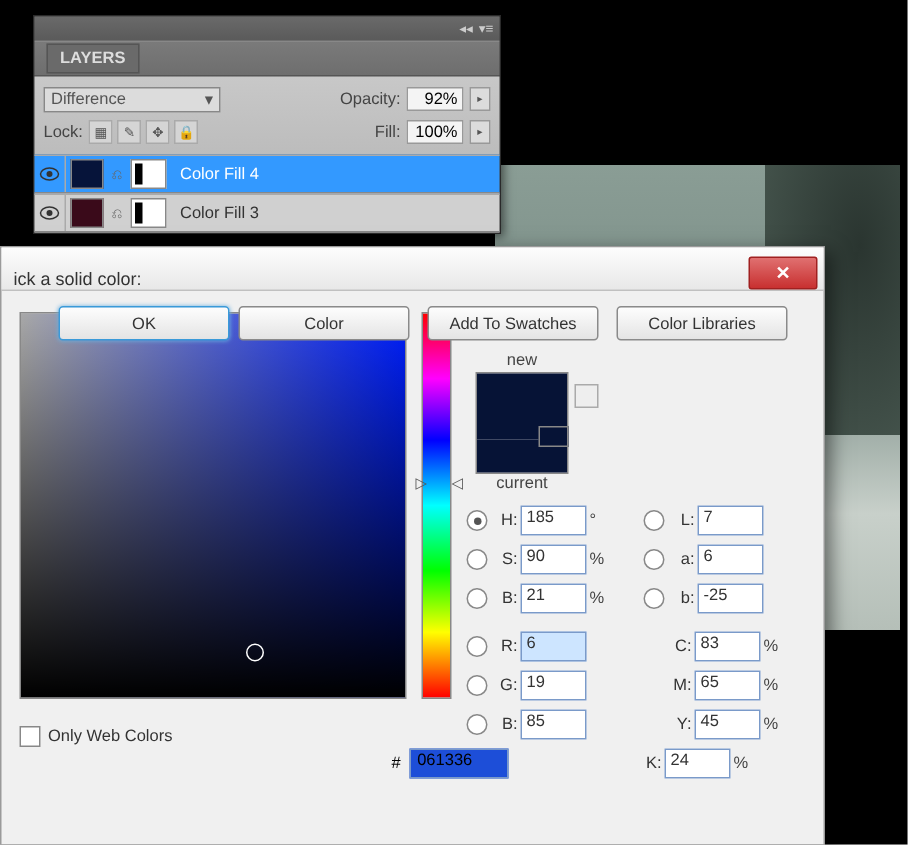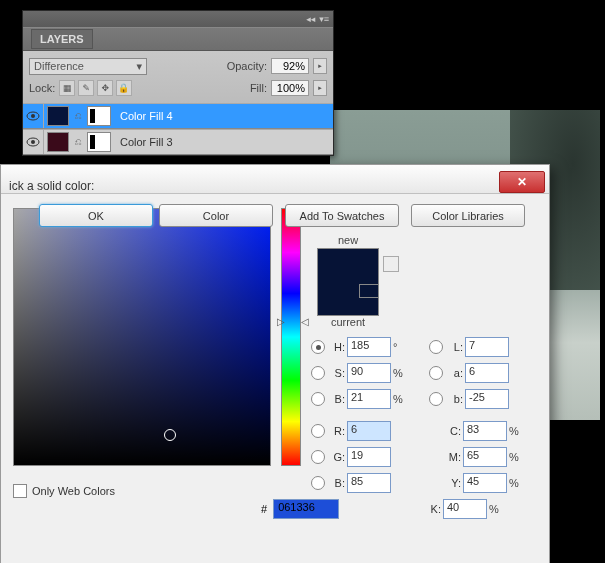--- a/index.html
+++ b/index.html
@@ -221,21 +221,21 @@
         <span class="spacer"></span>
         <span style="width:14px"></span>
           <span class="vlbl">Y:</span>
         <span class="vinput">45</span>
           <span class="vunit">%</span>
       </div>
       <div class="vrow">
         <span style="width:96px"></span>
         <span style="width:14px"></span>
           <span class="vlbl">K:</span>
-        <span class="vinput">40</span>
+        <span class="vinput">24</span>
           <span class="vunit">%</span>
       </div>
     </div>
 
     <div class="hex-row">
       <span>#</span>
       <span class="hex-in">061336</span>
     </div>
 
     <div class="webonly">

